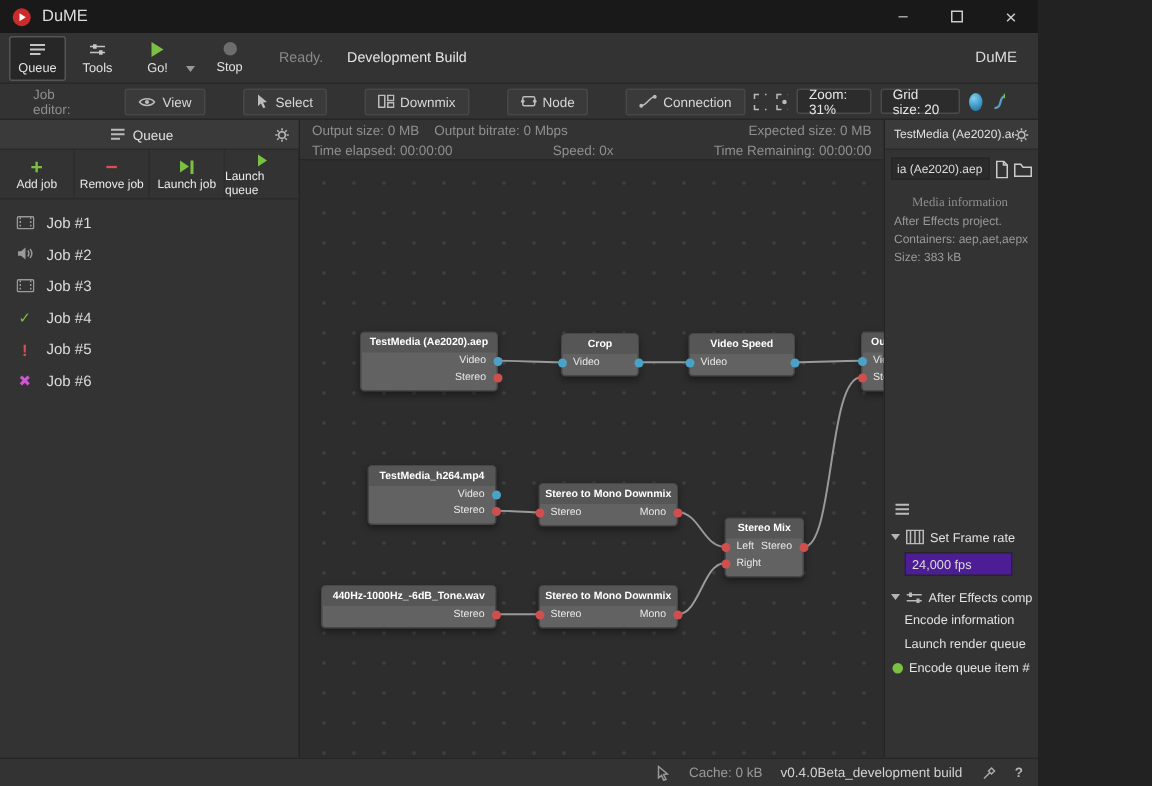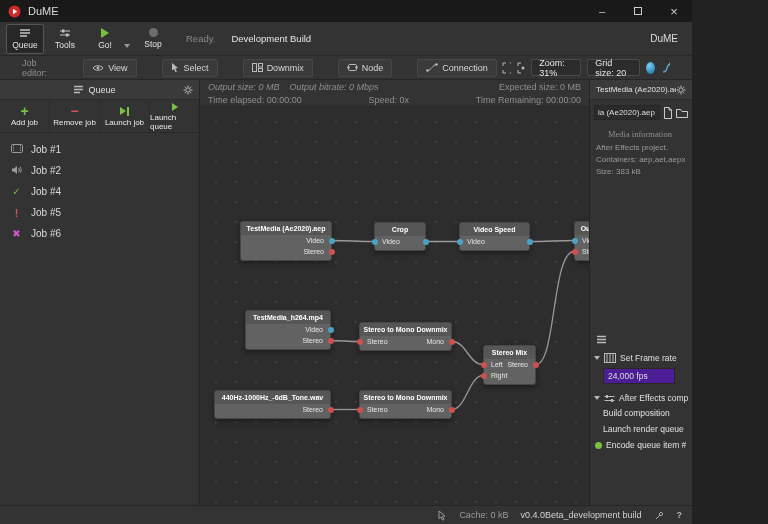--- a/index.html
+++ b/index.html
@@ -51,21 +51,21 @@
   .job{height:21px;display:flex;align-items:center;gap:8px;padding-left:10px;font-size:10px;color:#dcdcdc;}
   .job .ic{width:13px;text-align:center;font-size:10px;}
   .ic.check{color:var(--green,#7ac143);font-weight:700;}
   .ic.err{color:var(--red,#d65151);font-weight:700;font-size:11px;}
   .ic.cancel{color:var(--magenta,#cf56cf);font-weight:700;font-size:10px;}
 
   
   .canvas{position:relative;flex:1;background-color:#2d2d2d;background-image:radial-gradient(circle,#3e3e3e 1px,transparent 1.3px);background-size:20px 20px;background-position:6px 12px;overflow:hidden;}
   .stats{position:absolute;top:0;left:0;right:0;z-index:5;background:#333;border-bottom:1px solid #272727;}
   .stats .srow{height:13px;display:flex;align-items:center;justify-content:space-between;padding:0 8px;font-size:9px;color:#8f8f8f;}
-  .sgroup{display:flex;gap:10px;font-style:italic;}
+  .sgroup{display:flex;gap:10px;}
   svg.connections{position:absolute;inset:0;z-index:1;}
   svg.connections path{stroke:#9a9a9a;stroke-width:1.3;fill:none;}
 
   .node{position:absolute;z-index:2;background:#626262;border:1px solid #474747;border-radius:3px;box-shadow:0 2px 5px rgba(0,0,0,.4);padding-bottom:3px;}
   .node-title{height:13px;line-height:13px;text-align:center;font-size:7px;font-weight:700;color:#fff;background:#565656;border-radius:2px 2px 0 0;padding:0 3px;white-space:nowrap;overflow:hidden;}
   .nrow{position:relative;height:11px;line-height:11px;font-size:7px;color:#e8e8e8;padding:0 7px;display:flex;}
   .lbl{white-space:nowrap;}
   .lbl.r{margin-left:auto;}
   .dot{position:absolute;top:2.5px;width:6px;height:6px;border-radius:50%;}
   .dot.in{left:-3.5px;}
@@ -249,20 +249,27 @@
           <span>Job #1</span>
         </div>
         <div class="job">
           <span class="ic"><svg width="11" height="10">
                 <path d="M1 3.5h2L6 1v8L3 6.5H1z" fill="#9a9a9a"></path>
                 <path d="M7.5 3c1 1 1 3 0 4M9 2c1.6 1.6 1.6 4.4 0 6" stroke="#9a9a9a" fill="none"></path>
               </svg></span>
           <span>Job #2</span>
         </div>
         <div class="job">
+          <span class="ic"><svg width="12" height="9">
+                <rect x="0.5" y="0.5" width="11" height="8" rx="1" fill="none" stroke="#9a9a9a"></rect>
+                <path d="M2.5 1v7M9.5 1v7" stroke="#9a9a9a" stroke-dasharray="1.2 1.2"></path>
+              </svg></span>
+          <span>Job #3</span>
+        </div>
+        <div class="job">
           <span class="ic check">✓</span>
           <span>Job #4</span>
         </div>
         <div class="job">
           <span class="ic err">!</span>
           <span>Job #5</span>
         </div>
         <div class="job">
           <span class="ic cancel">✖</span>
           <span>Job #6</span>
@@ -434,21 +441,21 @@
         <div class="fps">24,000 fps</div>
         <div class="sec-row">
           <span class="tri-down"></span>
           <svg width="11" height="9" style="flex:none;">
               <path d="M.5 2.5h10M.5 6.5h10" stroke="#bbb"></path>
               <rect x="2" y="1" width="2" height="3" fill="#bbb"></rect>
               <rect x="7" y="5" width="2" height="3" fill="#bbb"></rect>
             </svg>
           <span>After Effects comp</span>
         </div>
-        <div class="opt">Build composition</div>
+        <div class="opt">Encode information</div>
         <div class="opt">Launch render queue</div>
         <div class="opt with-dot">
           <span class="gdot"></span>
           <span>Encode queue item #</span>
         </div>
       </div>
     </div>
 
   </div>
 

